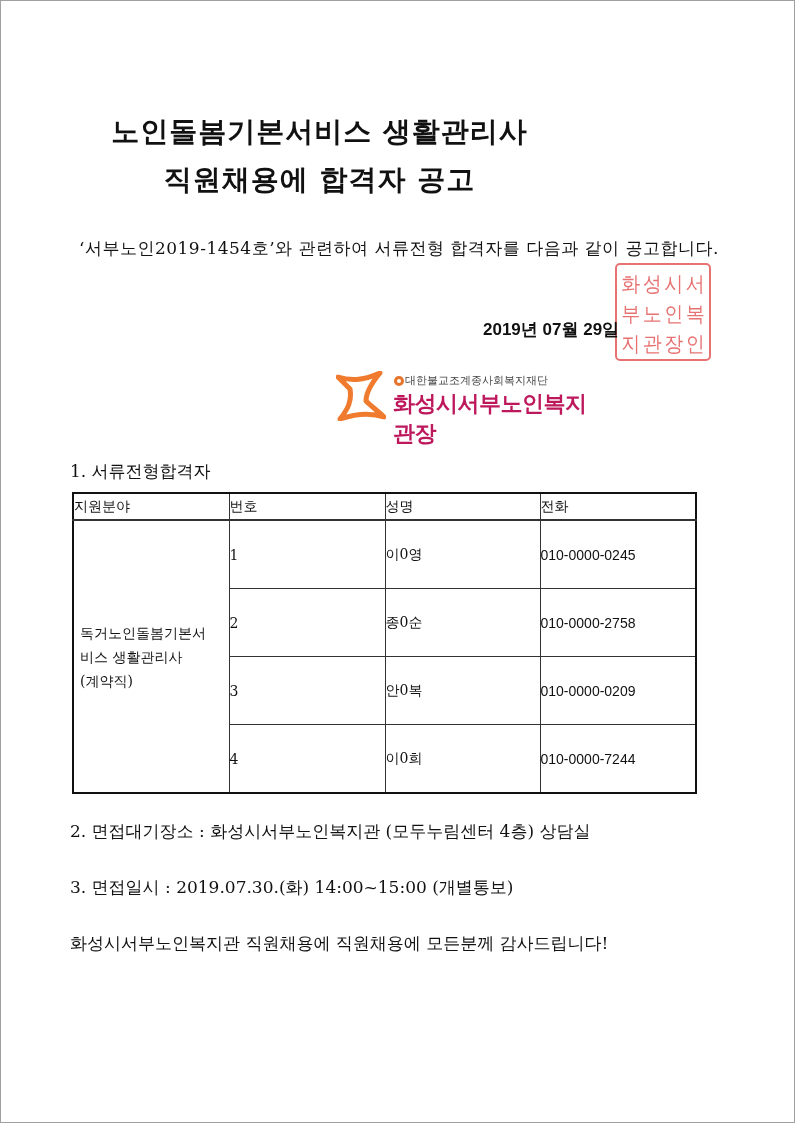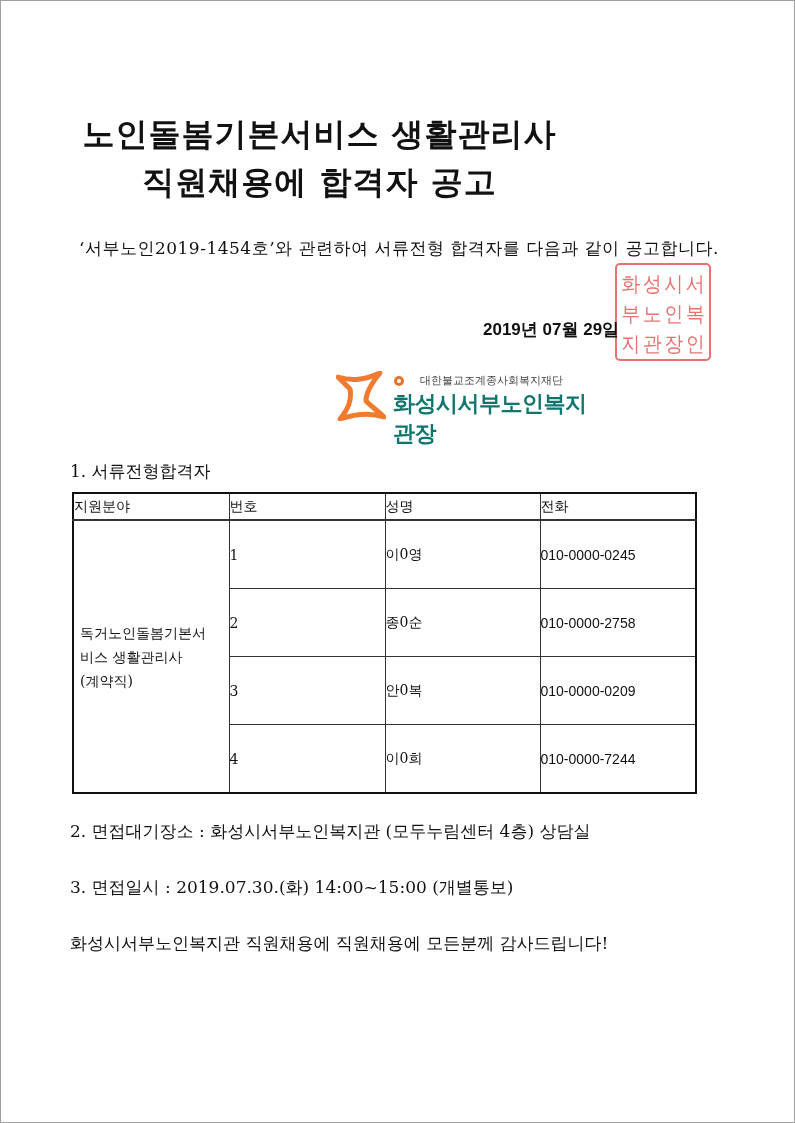--- a/index.html
+++ b/index.html
@@ -7,21 +7,21 @@
       width: 795px; height: 1123px; position: relative; overflow: hidden;
       font-family: "DejaVu Serif", "Liberation Serif", serif; color: #111;
     }
     .page {
       position: absolute; left: 0; top: 0; width: 793px; height: 1121px;
       border: 1px solid #a0a0a0; background: #fff;
     }
     .title {
       position: absolute; left: 0; width: 637px; text-align: center;
       font-family: "DejaVu Sans", sans-serif; font-weight: bold;
-      font-size: 32px; letter-spacing: 1px; color: #111;
+      font-size: 28px; letter-spacing: 1px; color: #111;
     }
     .title.l1 { top: 112px; }
     .title.l2 { top: 160px; }
     .intro {
       position: absolute; left: 78px; top: 234px; width: 640px;
       font-size: 17px; line-height: 27px; text-align: justify; letter-spacing: 0.5px;
     }
     .date {
       position: absolute; left: 482px; top: 317px;
       font-family: "Liberation Sans", sans-serif; font-size: 17px; font-weight: bold;
@@ -36,33 +36,33 @@
     .seal span {
       color: #e35a5a; font-family: "DejaVu Sans", sans-serif; font-size: 19px;
       line-height: 30px; text-align: center; transform: scaleY(1.1);
     }
     .logo {
       position: absolute; left: 335px; top: 366px; width: 270px; height: 56px;
     }
     .logo svg.star { position: absolute; left: 0; top: 4px; }
     .logo .foundation {
       position: absolute; left: 58px; top: 6px; font-family: "DejaVu Sans", sans-serif;
-      font-size: 11px; color: #444; display: flex; align-items: center; gap: 16px;
+      font-size: 11px; color: #444; display: flex; align-items: center; gap: 1px;
     }
     .logo .foundation .mark {
       width: 10px; height: 10px; border-radius: 50%; background: #e8742c; display: inline-block;
       position: relative;
     }
     .logo .foundation .mark::after {
       content: ""; position: absolute; left: 3px; top: 3px; width: 4px; height: 4px;
       border-radius: 50%; background: #fff;
     }
     .logo .center-name {
       position: absolute; left: 57px; top: 22px; font-family: "DejaVu Sans", sans-serif;
-      font-size: 22px; color: #0f766e; font-weight: bold; letter-spacing: -0.5px;
+      font-size: 22px; color: #be185d; font-weight: bold; letter-spacing: -0.5px;
     }
     .section {
       position: absolute; left: 69px; font-size: 17px;
     }
     .s1 { top: 459px; }
     .s2 { top: 819px; }
     .s3 { top: 875px; }
     .thanks { top: 931px; }
     table.result {
       position: absolute; left: 71px; top: 491px; width: 623px; height: 299px;

